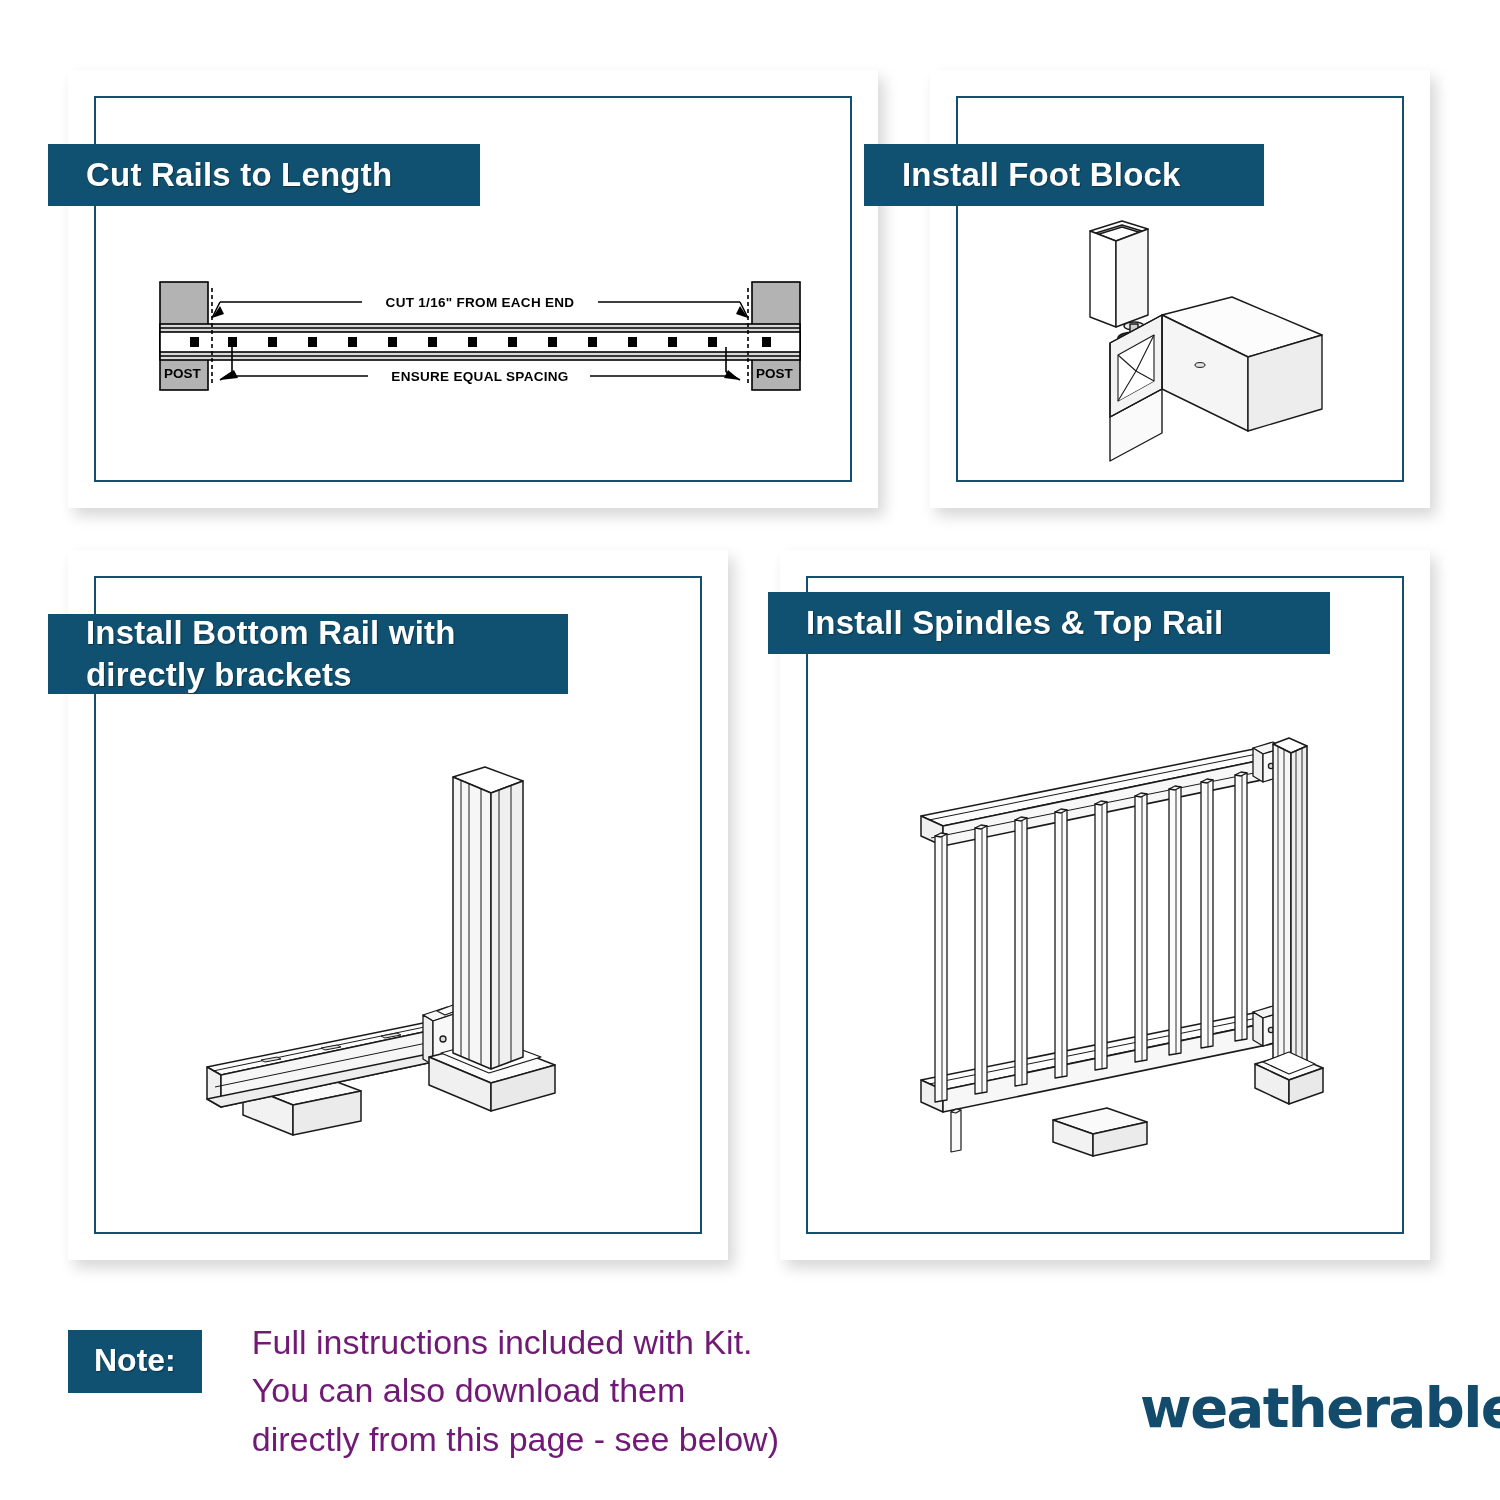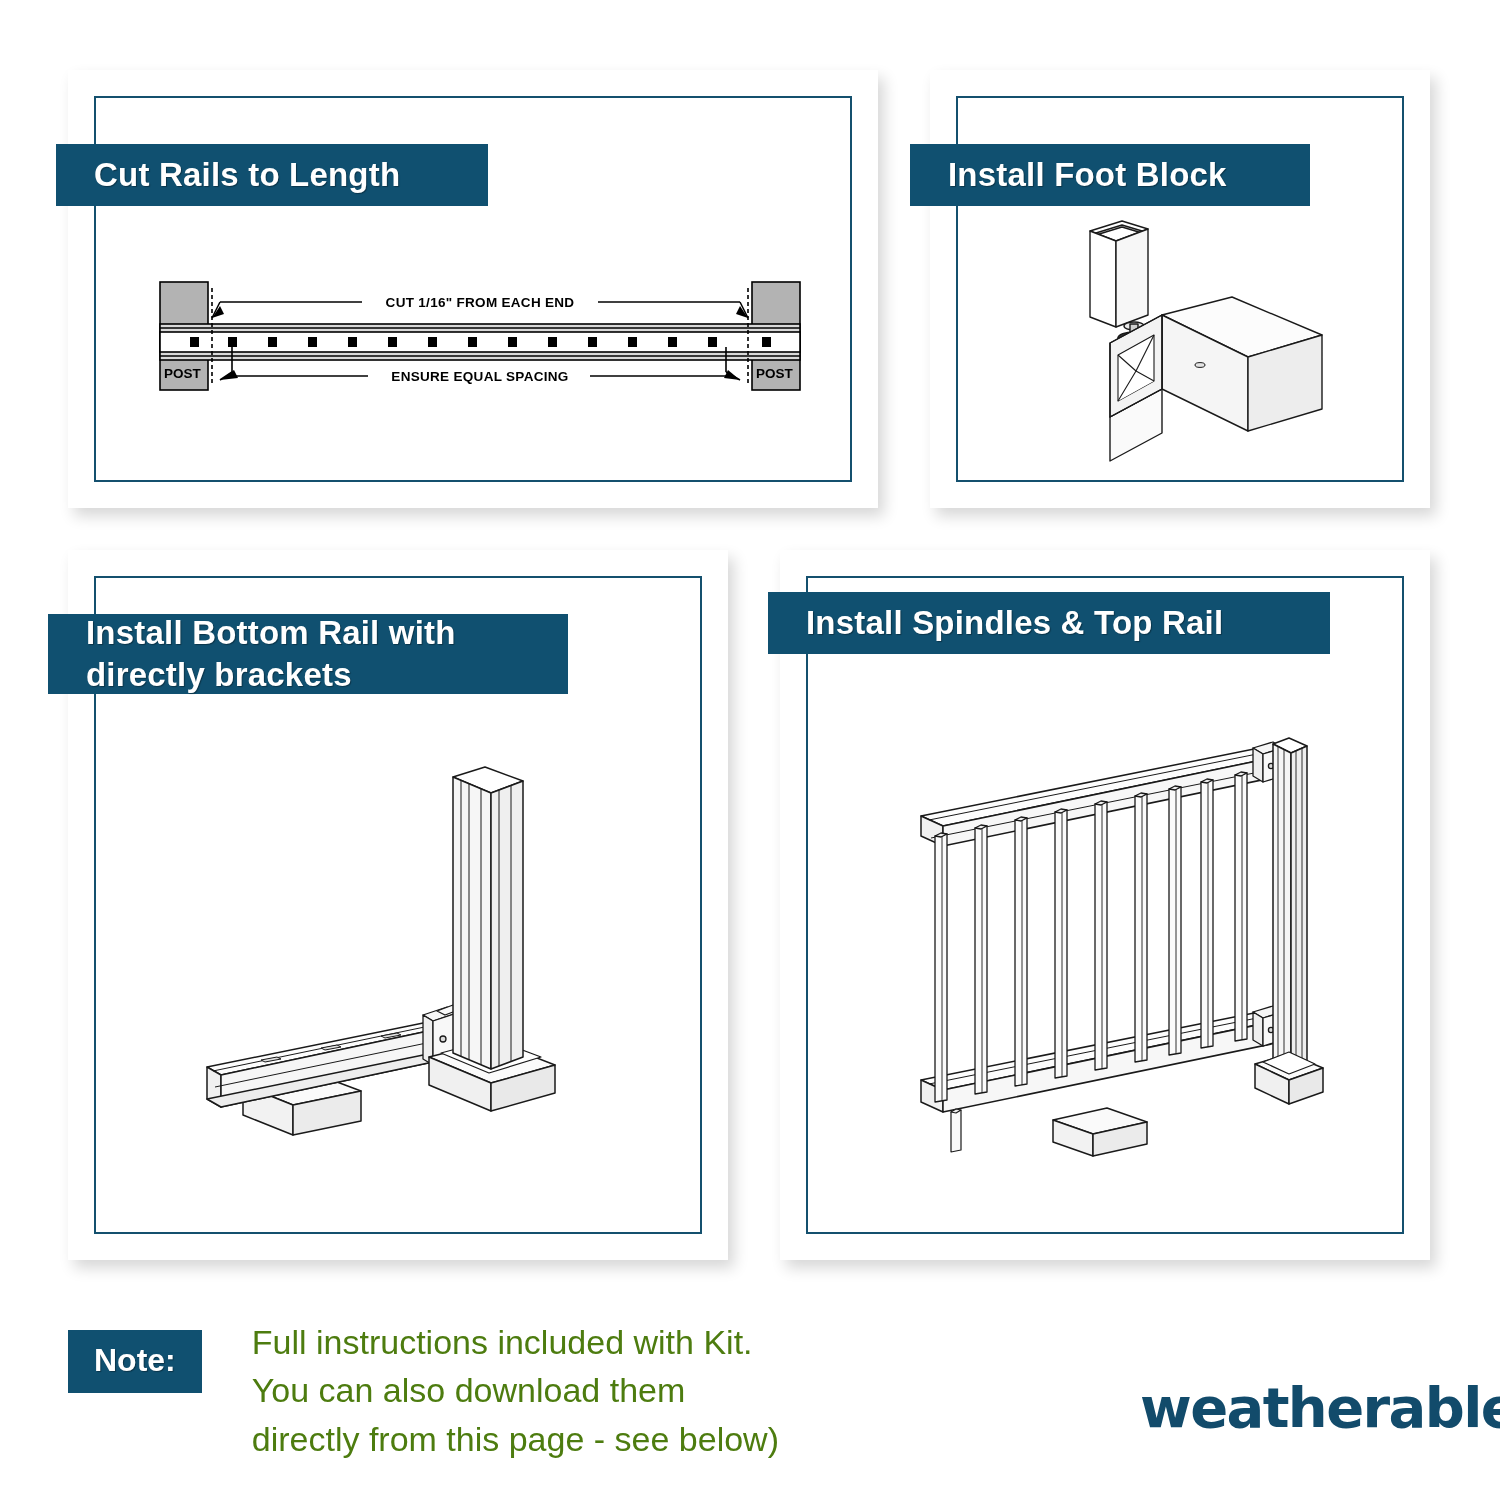--- a/index.html
+++ b/index.html
@@ -50,24 +50,24 @@
     font-weight: bold;
     letter-spacing: 0.2px;
     display: flex;
     align-items: center;
     box-sizing: border-box;
     text-shadow: 1px 1px 1px rgba(0,0,0,0.35);
     z-index: 5;
   }
   .banner-1 {
     left: 48px; top: 144px; width: 432px; height: 62px;
-    padding-left: 38px; font-size: 33px; margin-left: 8px;
+    padding-left: 38px; font-size: 33px;
   }
   .banner-2 {
-    left: 910px; top: 144px; width: 400px; height: 62px;
+    left: 864px; top: 144px; width: 400px; height: 62px;
     padding-left: 38px; font-size: 33px;
   }
   .banner-3 {
     left: 48px; top: 614px; width: 520px; height: 80px;
     padding: 0 0 0 38px; font-size: 33px; line-height: 1.28;
     align-items: center;
   }
   .banner-4 {
     left: 768px; top: 592px; width: 562px; height: 62px;
     padding-left: 38px; font-size: 33px;
@@ -99,21 +99,21 @@
     color: #ffffff;
     font-weight: bold;
     font-size: 32px;
     padding: 12px 26px 14px 26px;
     text-shadow: 1px 1px 1px rgba(0,0,0,0.35);
     flex: 0 0 auto;
     margin-top: 12px;
   }
   .note-text {
     margin-left: 50px;
-    color: #4d7c0f;
+    color: #701a75;
     font-size: 34px;
     line-height: 1.42;
     font-weight: normal;
   }
   .note-text div { white-space: nowrap; }
 
   
   .logo {
     position: absolute;
     left: 1140px;

